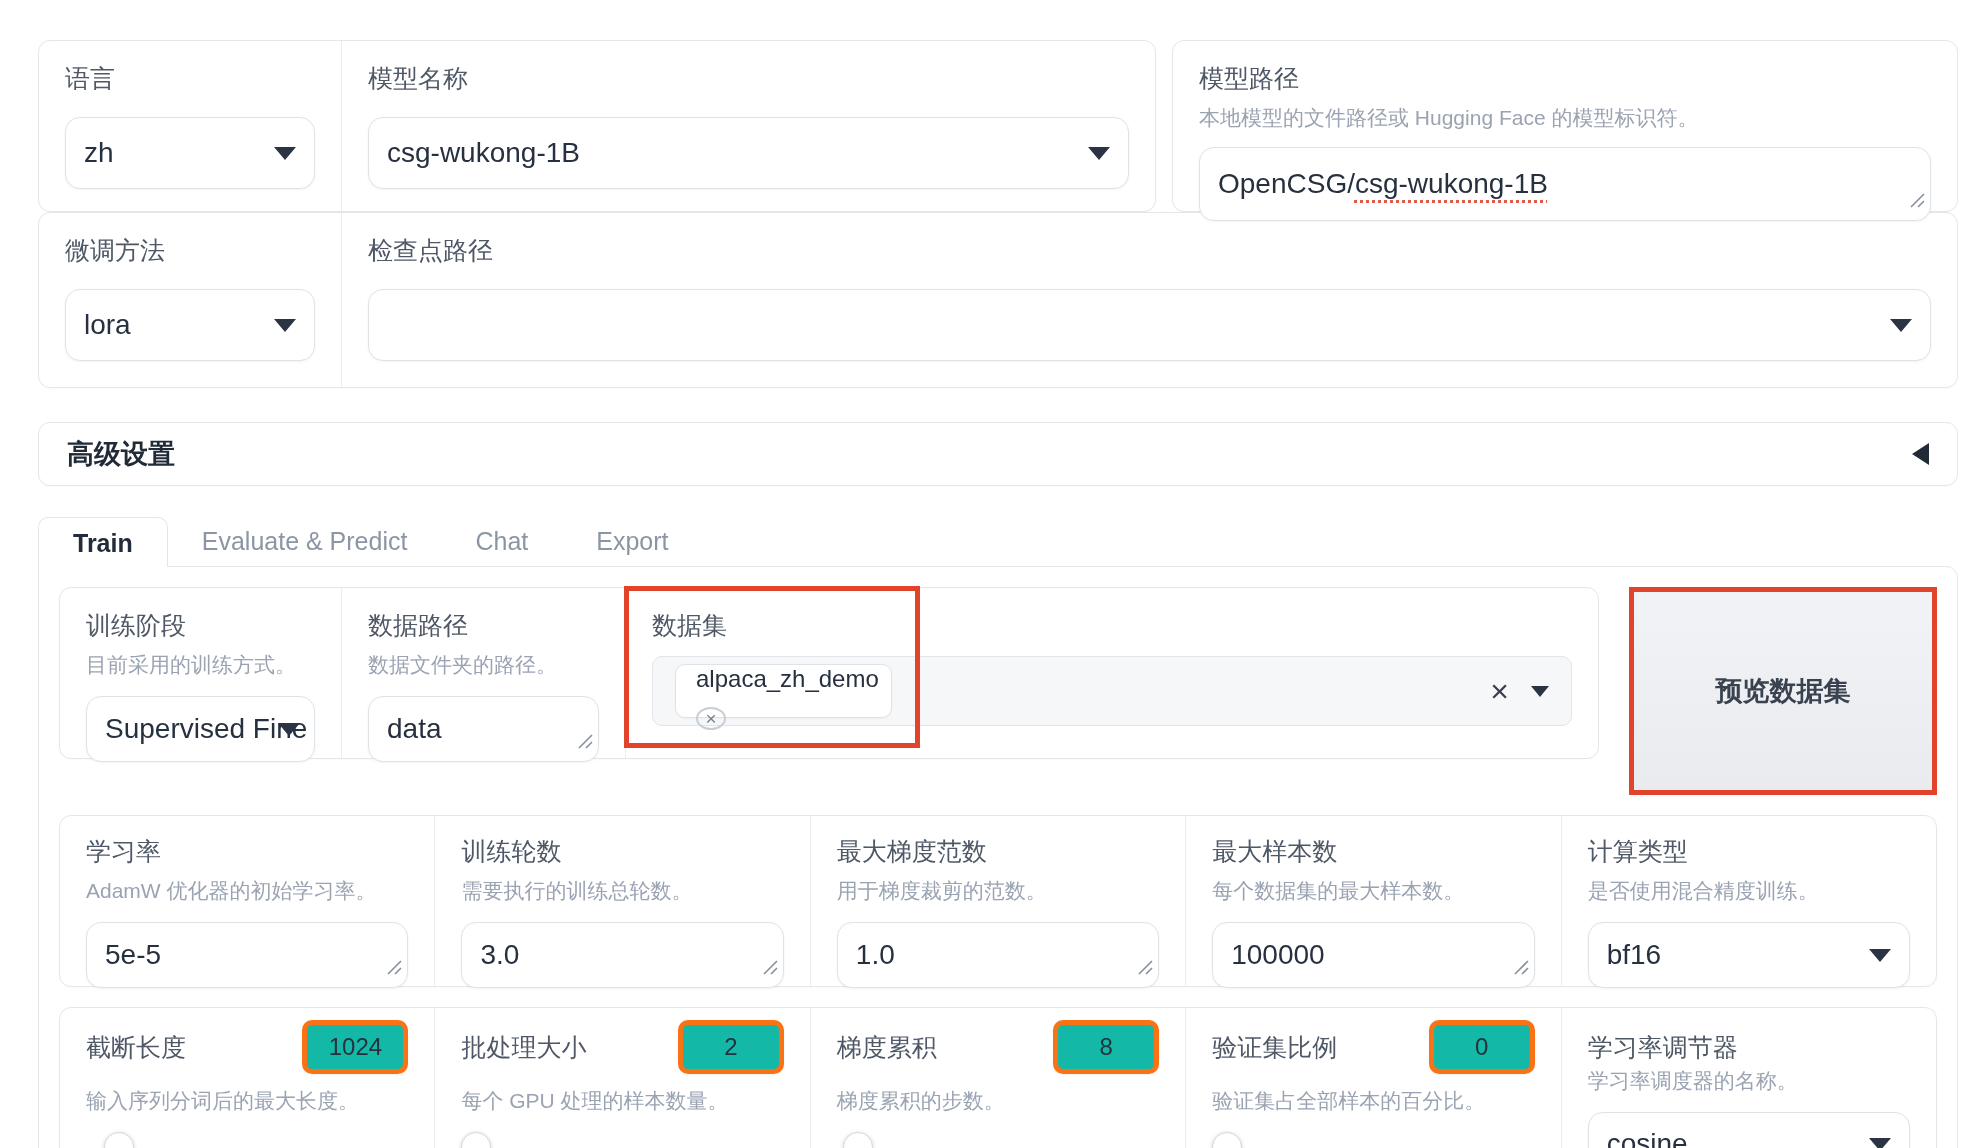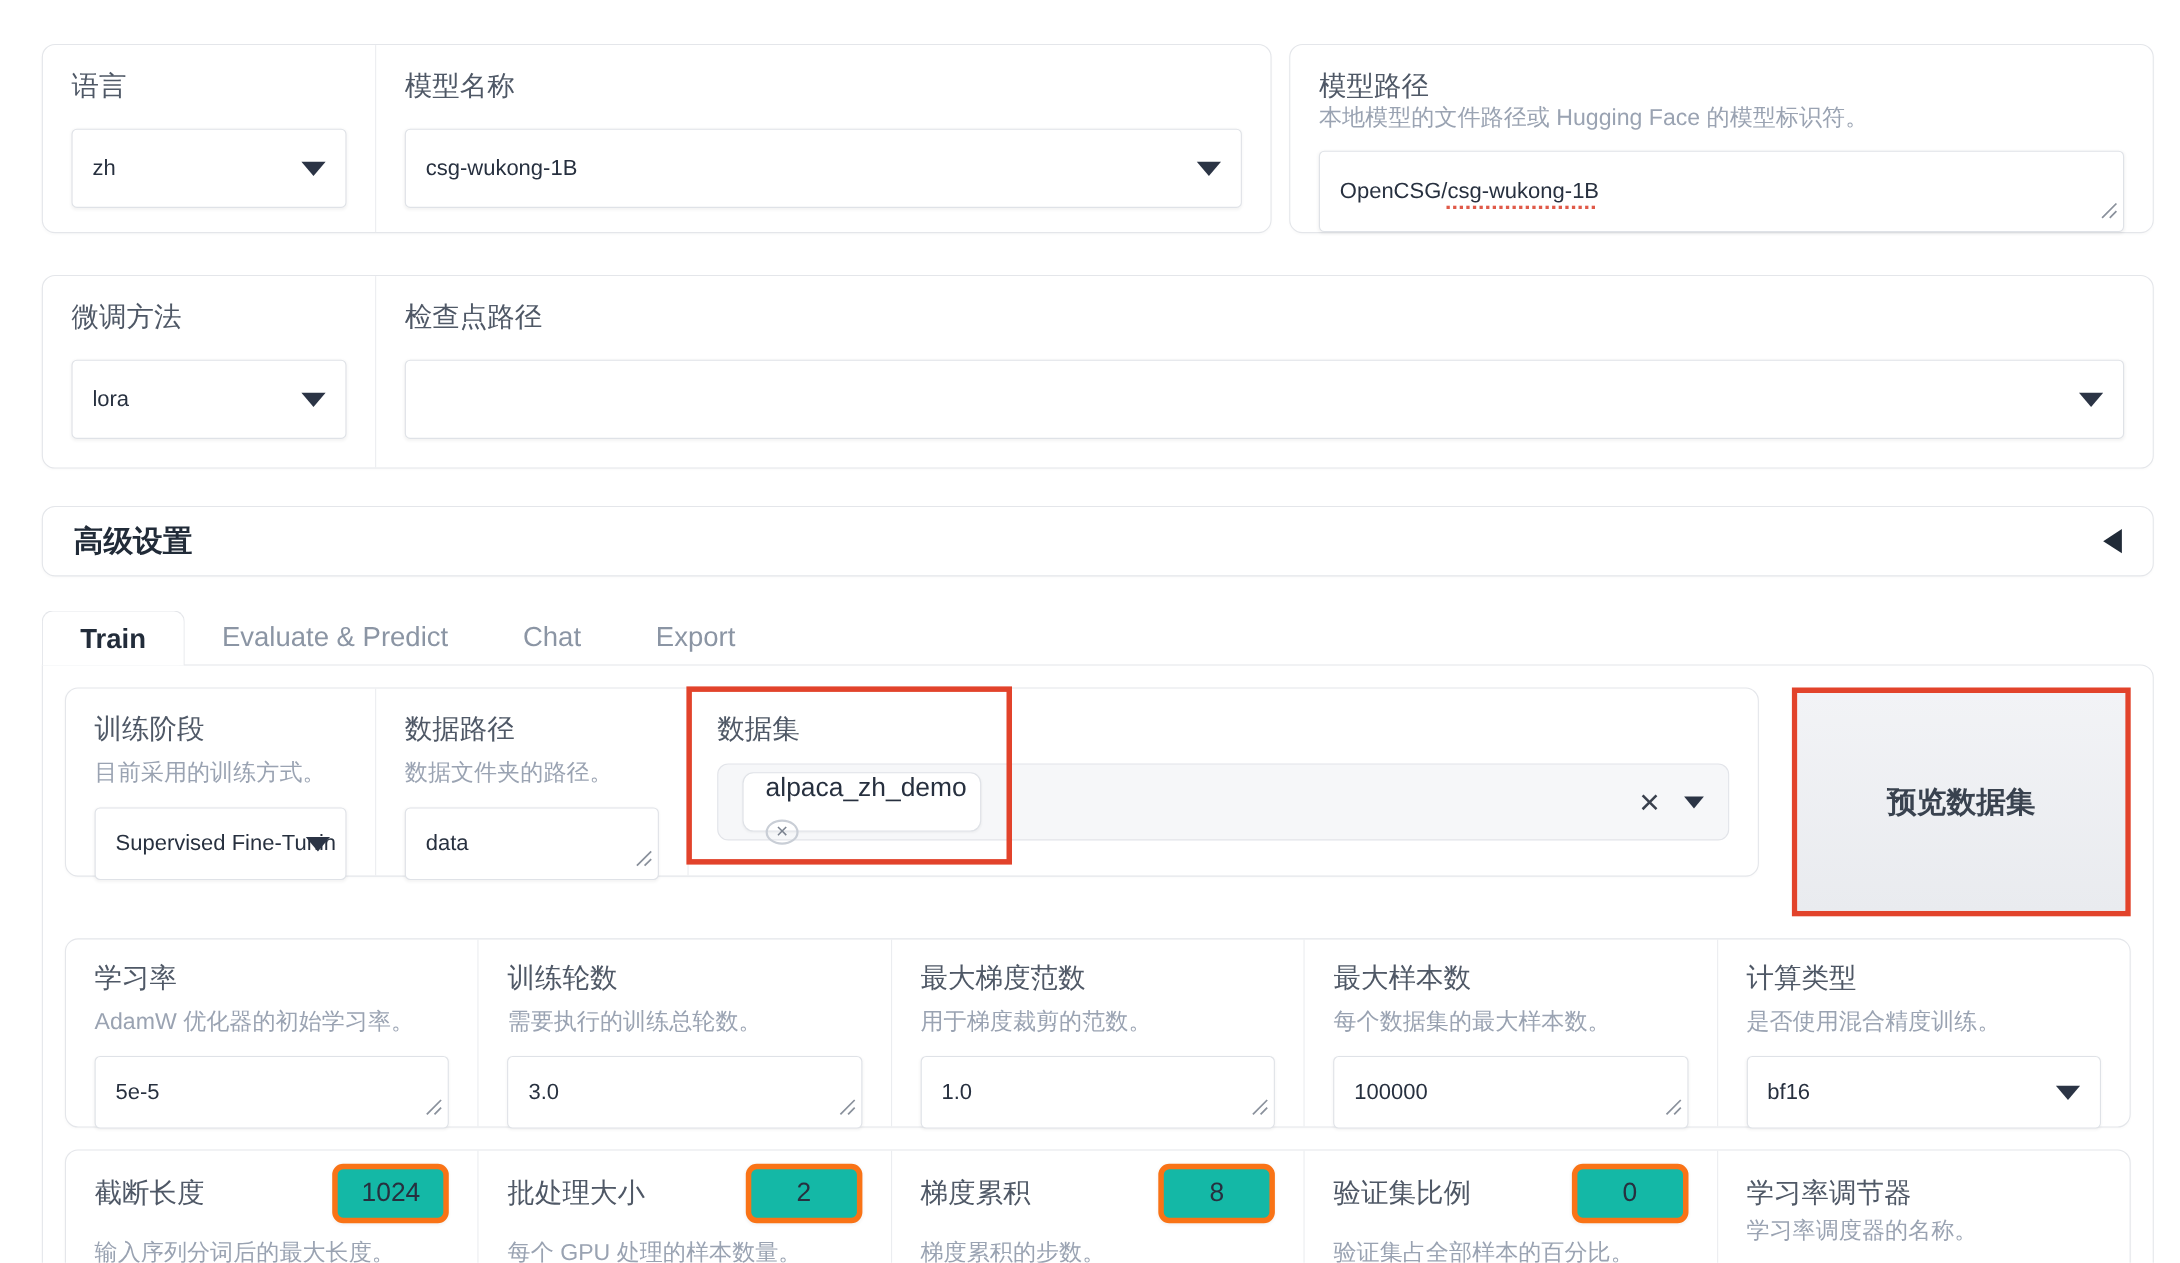--- a/index.html
+++ b/index.html
@@ -16,38 +16,38 @@
   *{box-sizing:border-box;}
   body{margin:0;background:#fff;font-family:"Liberation Sans","DejaVu Sans",sans-serif;}
   .page{position:relative;width:1982px;height:1148px;overflow:hidden;padding:40px 24px 0 38px;background:#fff;}
   .row{display:flex;gap:16px;}
   .panel{background:#fff;border:1px solid var(--border);border-radius:12px;box-shadow:0 1px 2px rgba(0,0,0,.02);}
   .split{display:flex;align-items:stretch;}
   .cell{padding:22px 26px;position:relative;}
   .cell + .cell{border-left:1px solid var(--divider);}
   .label{font-size:25px;color:var(--label);font-weight:500;line-height:1.2;}
   .info{font-size:21px;color:var(--info);margin-top:10px;line-height:1.45;}
-  .box{background:#fff;border:1px solid #dfe2e7;border-radius:5px;box-shadow:0 1px 3px rgba(0,0,0,.05);
-       display:flex;align-items:center;padding:0 18px;font-size:20px;color:var(--value);position:relative;}
+  .box{background:#fff;border:1px solid #dfe2e7;border-radius:15px;box-shadow:0 1px 3px rgba(0,0,0,.05);
+       display:flex;align-items:center;padding:0 18px;font-size:28px;color:var(--value);position:relative;}
   .dropdown{justify-content:space-between;cursor:pointer;}
   .dd-val{white-space:nowrap;overflow:hidden;flex:1;}
   .arr{width:0;height:0;border-left:11px solid transparent;border-right:11px solid transparent;border-top:13px solid #2b3445;flex:none;margin-left:12px;}
   .arr.overlap{position:absolute;right:14px;top:50%;margin-top:-6px;}
   .textarea{cursor:text;}
   .resize{position:absolute;right:5px;bottom:5px;}
   
   .h72{height:72px;margin-top:24px;}
   .mt14{margin-top:14px;height:74px;}
   .col-lang{width:302px;flex:none;}
   .col-grow{flex:1;min-width:0;}
   .panel-a{flex:none;width:1118px;}
   .panel-b{flex:1;}
   .row1{height:172px;}
   .row1 .panel{height:172px;}
-  .row2{margin-top:38px;height:176px;}
+  .row2{height:176px;}
   .row2 .panel{width:100%;height:176px;}
   .col-ft{width:302px;flex:none;}
   .redline{text-decoration:underline dotted 3px #e05a49;text-underline-offset:7px;}
   
   .accordion{margin-top:34px;height:64px;display:flex;align-items:center;justify-content:space-between;padding:0 28px;}
   .acc-label{font-size:27px;font-weight:700;color:var(--dark);}
   .tri-left{width:0;height:0;border-top:11px solid transparent;border-bottom:11px solid transparent;border-right:17px solid var(--dark);cursor:pointer;}
   
   .tabs-region{margin-top:30px;}
   .tabbar{display:flex;align-items:flex-end;}
@@ -112,21 +112,21 @@
         <div class="label">模型名称</div>
         <div class="box dropdown h72">
           <span class="dd-val">csg-wukong-1B</span>
           <span class="arr"></span>
         </div>
       </div>
     </div>
     <div class="panel panel-b">
       <div class="cell">
         <div class="label">模型路径</div>
-        <div class="info" style="margin-top:0;">本地模型的文件路径或 Hugging Face 的模型标识符。</div>
+        <div class="info" style="margin-top:10px;">本地模型的文件路径或 Hugging Face 的模型标识符。</div>
         <div class="box textarea mt14">
           <span><span>OpenCSG/</span><span class="redline">csg-wukong-1B</span></span>
           <span class="resize">
             <svg width="15" height="15" viewBox="0 0 15 15">
                 <path d="M14 1 L1 14 M14 8 L8 14" stroke="#8a919c" stroke-width="1.6" fill="none"></path>
               </svg>
           </span>
         </div>
       </div>
     </div>

